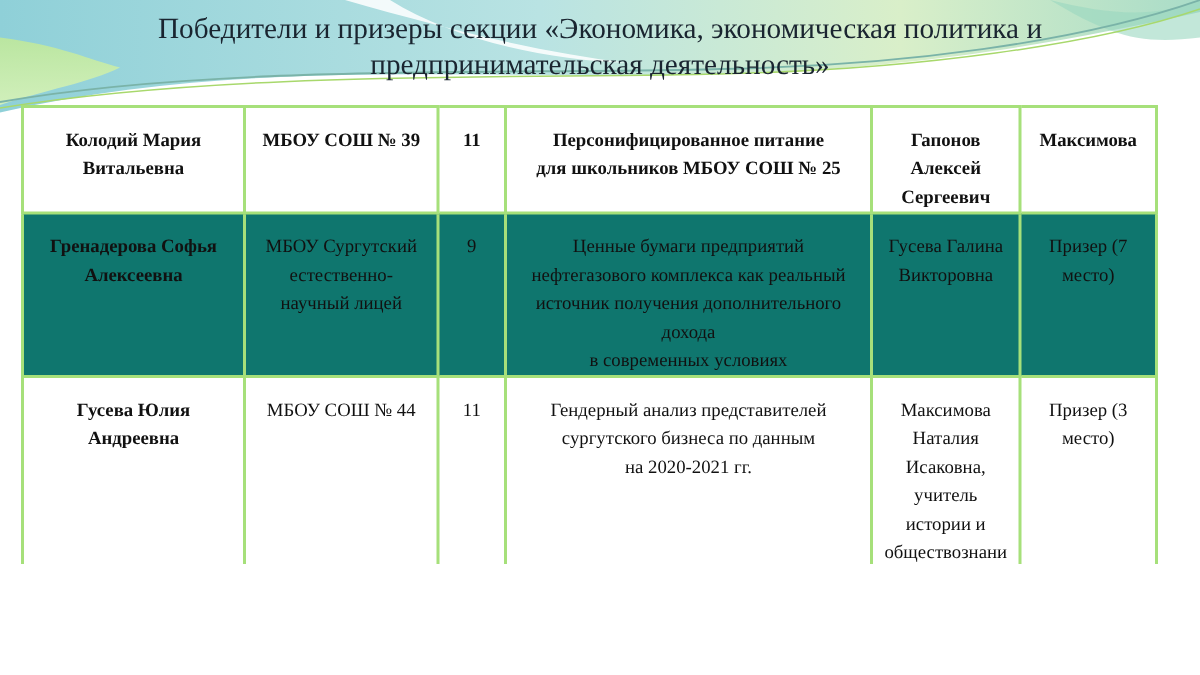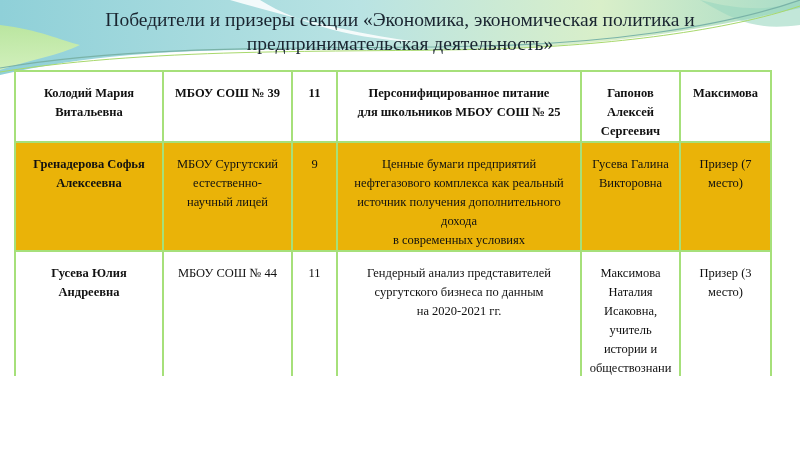--- a/index.html
+++ b/index.html
@@ -47,21 +47,21 @@
     table.results td {
       border: 2px solid #a6e07a;
       vertical-align: top;
       text-align: center;
       font-size: 12.5px;
       line-height: 19px;
       color: #111;
       padding: 12px 3px 0 3px;
       background: #ffffff;
     }
-    table.results tr.shaded td { background: #eab308; }
+    table.results tr.shaded td { background: #0f766e; }
     .bold { font-weight: bold; }
     .multiline { white-space: pre-line; }
   </style>
 </head>
 <body>
 
 <div class="slide">
 
   <svg class="bg-decor" viewBox="0 0 800 80" preserveAspectRatio="none">
     <defs>

